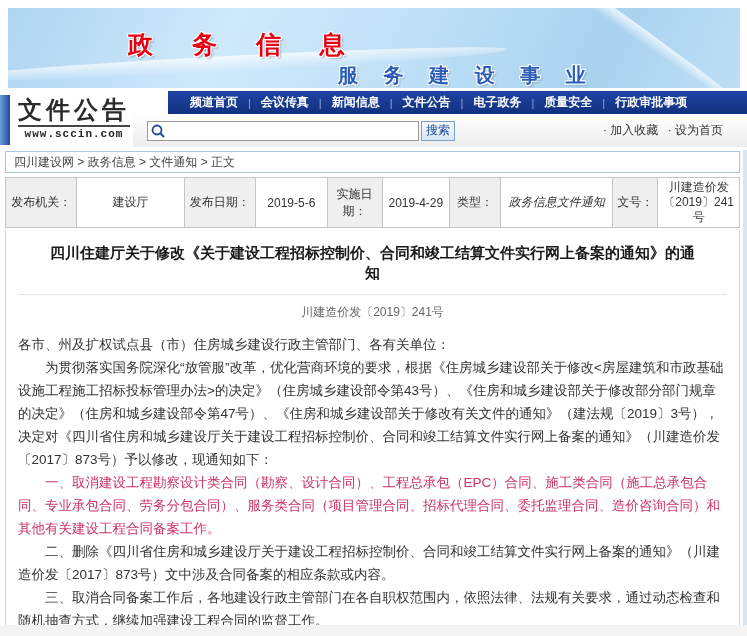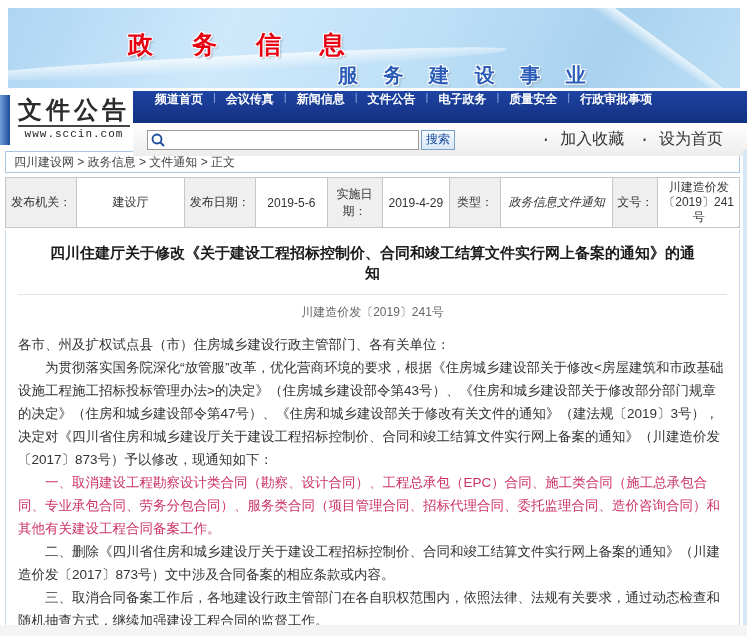--- a/index.html
+++ b/index.html
@@ -19,32 +19,32 @@
   .banner-sub { position:absolute; left:330px; top:54px; font-size:20px; font-weight:bold; color:#2a5cb8;
     letter-spacing:10px; text-shadow:-1px -1px 0 #fff,1px -1px 0 #fff,-1px 1px 0 #fff,1px 1px 0 #fff,2px 2px 2px rgba(0,0,0,.2); z-index:2;}
 
   
   .header { display:flex; margin-top:3px; height:56px; }
   .logo-block { width:133px; display:flex; align-items:flex-start; padding-top:4px; }
   .logo-bar { width:10px; height:50px; background:linear-gradient(90deg,#6f9fd8,#1d4a9e); margin-right:8px; }
   .logo-text { padding-top:2px; }
   .logo-title { font-size:24px; font-weight:bold; color:#2b2b2b; letter-spacing:4px; line-height:26px; white-space:nowrap; }
   .logo-url { border-top:2px solid #444; margin-top:2px; font-size:11px; color:#222;
-    font-family:"Liberation Mono","DejaVu Sans Mono",monospace; letter-spacing:1px; padding-top:1px; text-align:center; }
+    font-family:"Liberation Mono","DejaVu Sans Mono",monospace; letter-spacing:1px; padding-top:1px; text-align:center;font-weight:bold; }
   .right-col { flex:1; }
-  .main-nav { height:32px; background:linear-gradient(#1e44a3,#12307f); display:flex; align-items:flex-start; padding-left:12px; }
+  .main-nav { height:23px; background:linear-gradient(#1e44a3,#12307f); display:flex; align-items:center; padding-left:12px;margin-left:35px; }
   .nav-item { color:#fff; font-size:12px; font-weight:bold; text-decoration:none; padding:0 10px; cursor:pointer; white-space:nowrap; }
   .nav-sep { color:#8fa6e0; font-size:11px; }
   .search-row { height:33px; background:linear-gradient(#ffffff,#ededed); display:flex; align-items:center; padding:0 20px 0 14px; }
   .search-wrap { position:relative; width:272px; height:20px; }
   .search-input { width:100%; height:20px; border:1px solid #9a9a9a; padding:0 4px 0 22px; font-size:12px; outline:none; }
   .search-icon { position:absolute; left:3px; top:2px; width:16px; height:16px; }
   .search-btn { height:20px; margin-left:2px; border:1px solid #7aa0c8; background:linear-gradient(#f4f9ff,#d8e8f6);
     color:#1a4a9c; font-size:12px; padding:0 4px; cursor:pointer; line-height:17px; }
-  .quick-links { margin-left:auto; font-size:16px; color:#333; padding-right:4px; white-space:nowrap;font-family:Liberation Mono, monospace; }
+  .quick-links { margin-left:auto; font-size:12px; color:#333; padding-right:4px; white-space:nowrap; }
   .quick-links a { color:#333; text-decoration:none; cursor:pointer; margin-left:6px; }
 
   
   .breadcrumb { margin:4px 7px 0 5px; border:1px solid #a9c7e1; height:22px; line-height:20px;
     font-size:12px; color:#444; padding-left:8px; background:#fff; }
 
   
   .meta-table { margin:4px 7px 0 5px; width:735px; border-collapse:collapse; table-layout:fixed; }
   .meta-table td { border:1px solid #c6c6c6; font-size:12px; color:#333; text-align:center; height:34px; padding:2px; }
   .meta-label { background:#efefef; }

